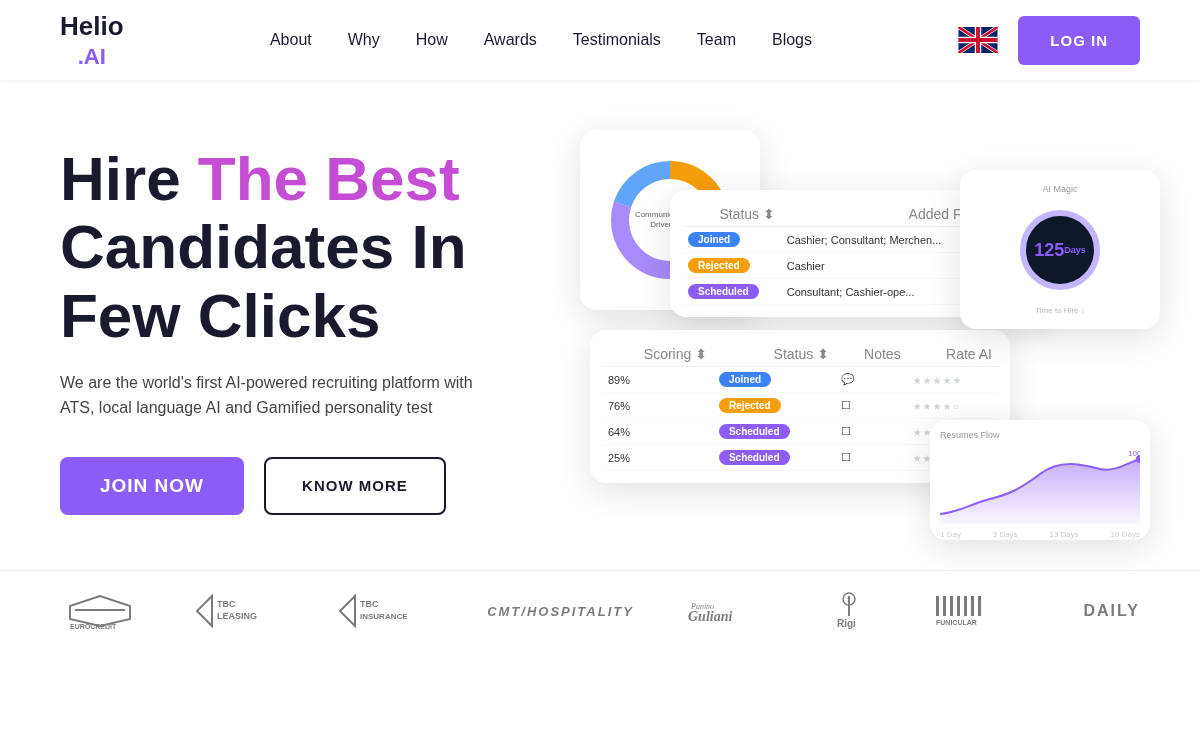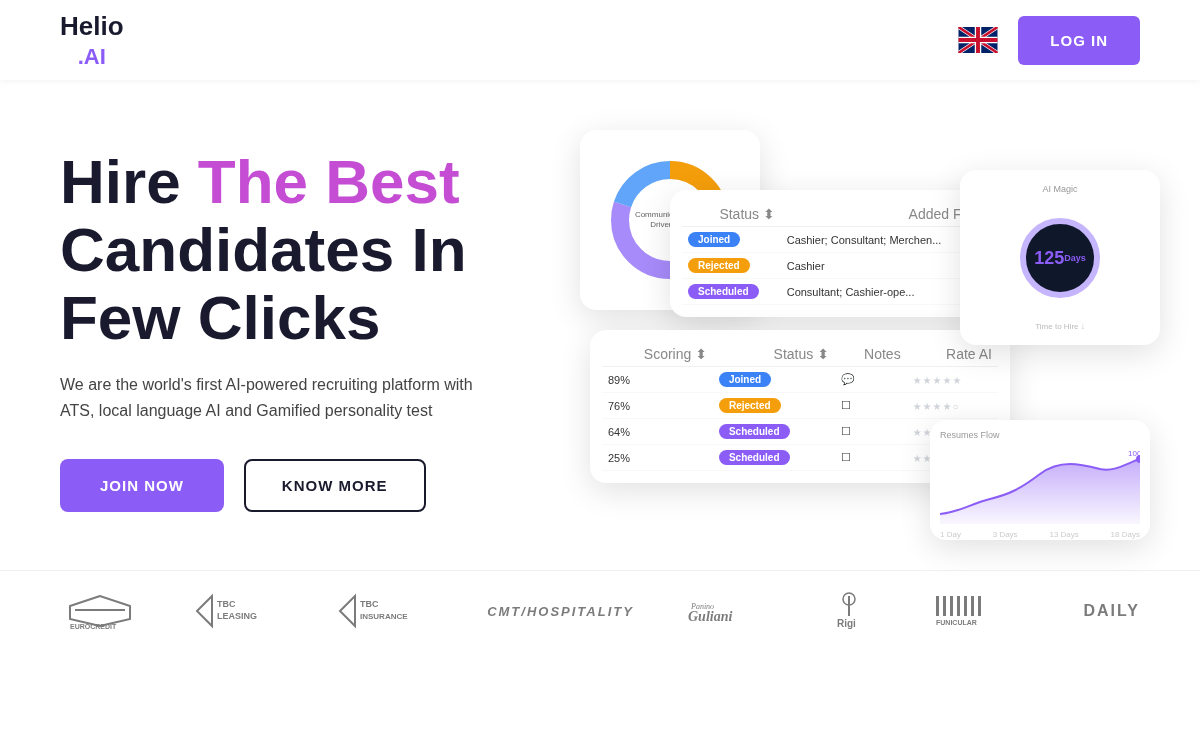--- a/index.html
+++ b/index.html
@@ -99,21 +99,21 @@
       display: flex;
       gap: 20px;
       margin-top: 36px;
     }
     .btn-primary {
       background: #8b5cf6;
       color: #fff;
       border: none;
       padding: 18px 40px;
       border-radius: 8px;
-      font-size: 15px;
+      font-size: 19px;
       font-weight: 700;
       letter-spacing: 1px;
       cursor: pointer;
       text-align: center;
     }
     .btn-secondary {
       background: #fff;
       color: #1a1a2e;
       border: 2px solid #1a1a2e;
       padding: 16px 36px;
@@ -164,21 +164,21 @@
       padding: 12px;
     }
     .card-ai {
       width: 200px;
       top: 40px;
       right: -20px;
       padding: 14px;
       display: flex;
       flex-direction: column;
       align-items: center;
-      gap: 24px;
+      gap: 16px;
     }
     .card-graph {
       width: 220px;
       bottom: -10px;
       right: -10px;
       padding: 10px;
       height: 120px;
     }
 
     
@@ -301,20 +301,29 @@
 </head>
 <body>
 
 <nav>
   <div class="logo">
     <span>Helio</span>
     <span style="color:#8b5cf6; font-size:22px; font-weight:900;">.AI</span>
 
   </div>
 
+  <ul class="nav-links">
+    <li><a href="#about">About</a></li>
+    <li><a href="#why">Why</a></li>
+    <li><a href="#how">How</a></li>
+    <li><a href="#awards">Awards</a></li>
+    <li><a href="#testimonials">Testimonials</a></li>
+    <li><a href="#team">Team</a></li>
+    <li><a href="#blogs">Blogs</a></li>
+  </ul>
 
   <div class="nav-right">
 
     <svg class="flag-svg" viewBox="0 0 60 40" xmlns="http://www.w3.org/2000/svg">
       <rect width="60" height="40" fill="#012169"></rect>
       <path d="M0,0 L60,40 M60,0 L0,40" stroke="#fff" stroke-width="6"></path>
       <path d="M0,0 L60,40 M60,0 L0,40" stroke="#C8102E" stroke-width="4"></path>
       <path d="M30,0 V40 M0,20 H60" stroke="#fff" stroke-width="10"></path>
       <path d="M30,0 V40 M0,20 H60" stroke="#C8102E" stroke-width="6"></path>
     </svg>

